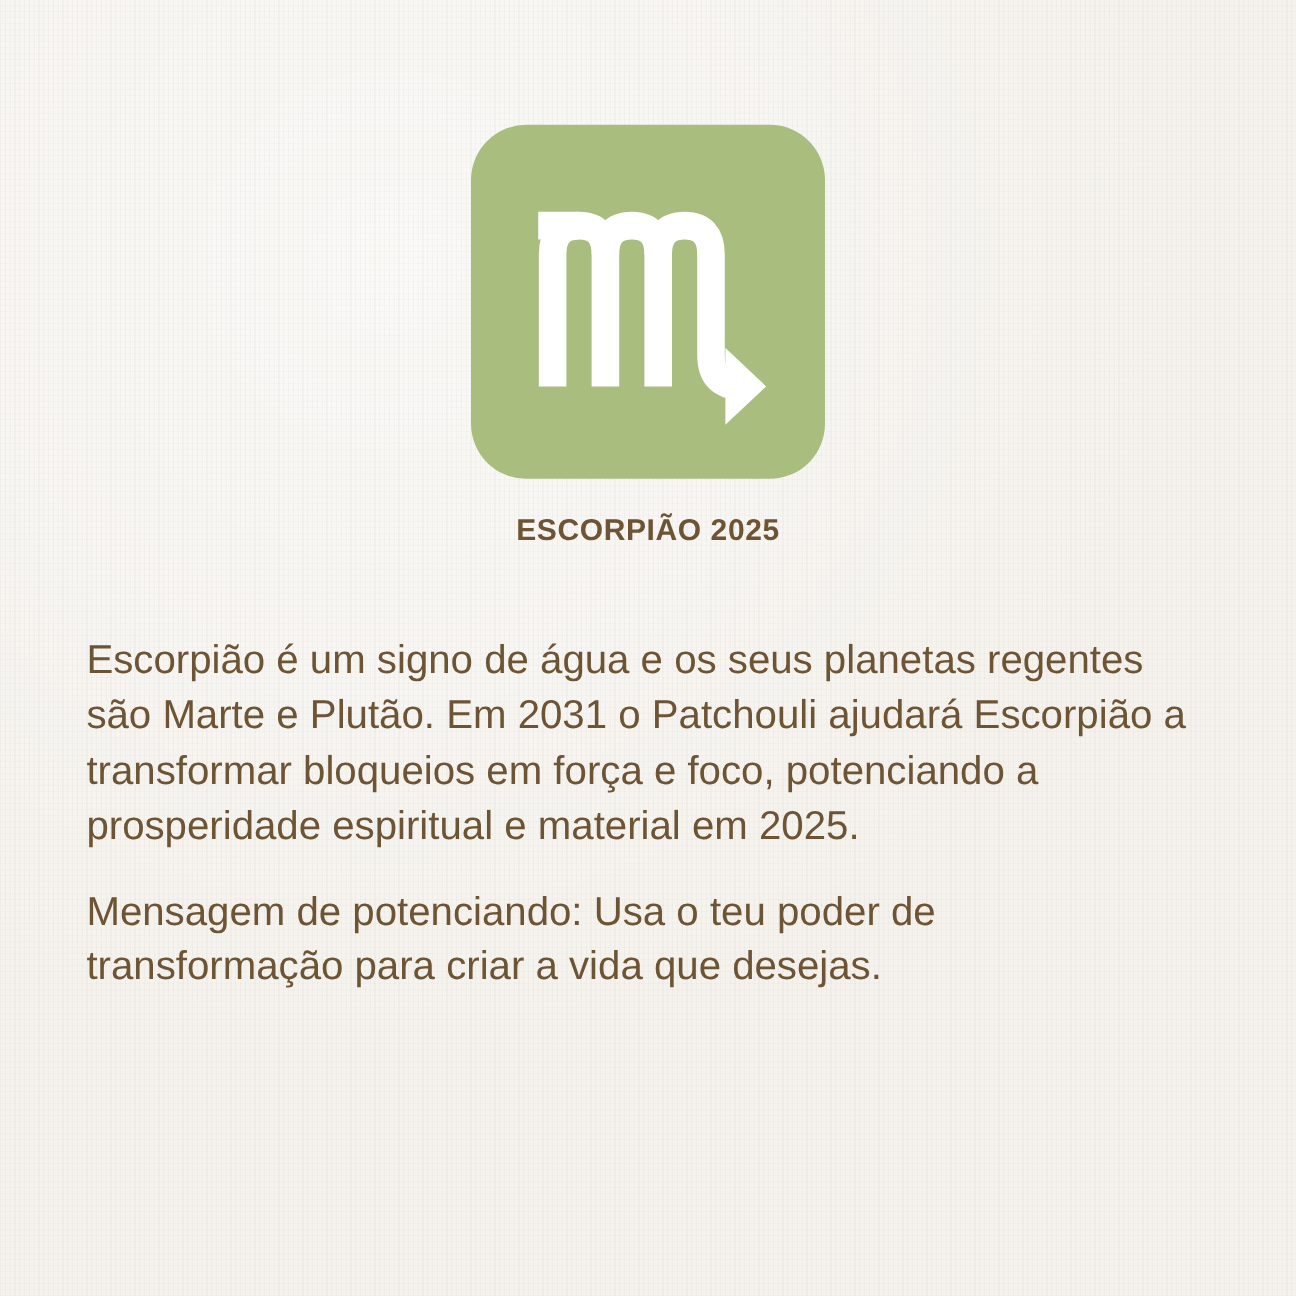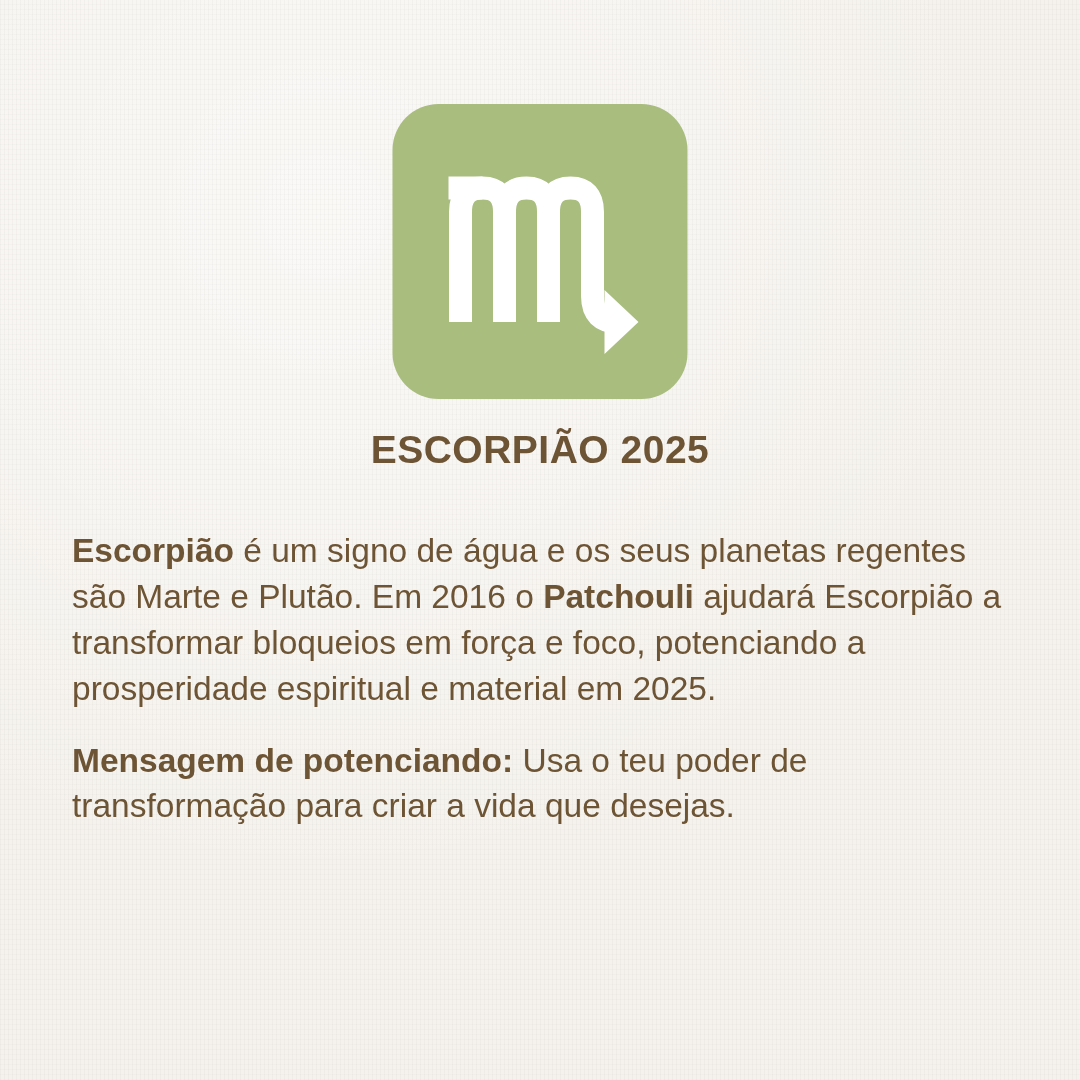--- a/index.html
+++ b/index.html
@@ -50,21 +50,21 @@
   .sign-badge svg {
     display: block;
   }
 
   .sign-title {
     position: absolute;
     top: 428px;
     left: 0;
     width: 100%;
     text-align: center;
-    font-size: 39px;
+    font-size: 25px;
     font-weight: bold;
     letter-spacing: 0.5px;
     color: #6d5434;
   }
 
   .body-text {
     position: absolute;
     top: 528px;
     left: 72px;
     width: 930px;
@@ -72,21 +72,21 @@
     font-size: 33.5px;
     line-height: 1.37;
   }
   .body-text p {
     margin: 0 0 26px 0;
   }
   .body-text p:last-child {
     margin-bottom: 0;
   }
   .body-text b {
-    font-weight: bold;
+    font-weight: normal;
   }
 </style>
 </head>
 <body>
 
 <div class="card">
   <div class="paper-texture"></div>
 
   <div class="sign-badge">
     <span>
@@ -104,19 +104,19 @@
 
         <path d="M16 44 L50 44" stroke="#ffffff" stroke-width="23" stroke-linecap="butt" fill="none"></path>
       </svg>
     </span>
   </div>
 
   <div class="sign-title">ESCORPIÃO 2025</div>
 
   <div class="body-text">
     <p>
-      <b>Escorpião</b><span> é um signo de água e os seus planetas regentes são Marte e Plutão. Em 2016 o </span><b>Patchouli</b><span> ajudará Escorpião a transformar bloqueios em força e foco, potenciando a prosperidade espiritual e material em 2025.</span>
+      <b>Escorpião</b><span> é um signo de água e os seus planetas regentes são Marte e Plutão. Em 2031 o </span><b>Patchouli</b><span> ajudará Escorpião a transformar bloqueios em força e foco, potenciando a prosperidade espiritual e material em 2025.</span>
     </p>
     <p>
       <b>Mensagem de potenciando:</b><span> Usa o teu poder de transformação para criar a vida que desejas.</span>
     </p>
   </div>
 </div>
 
 </body></html>

